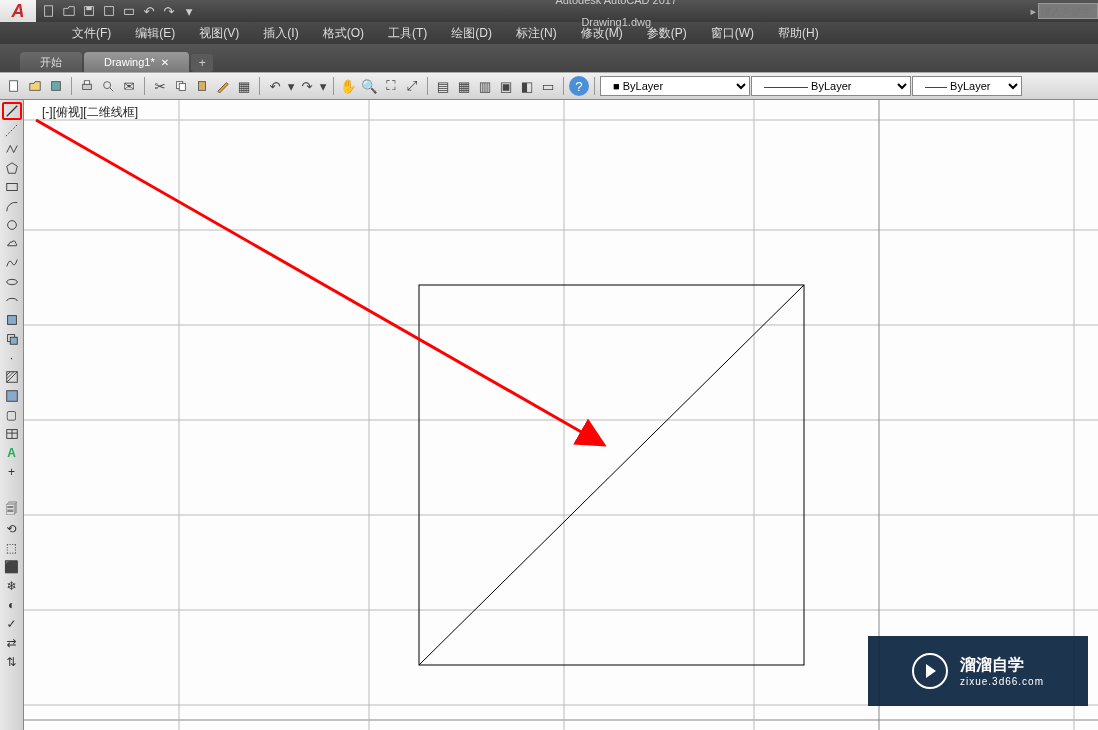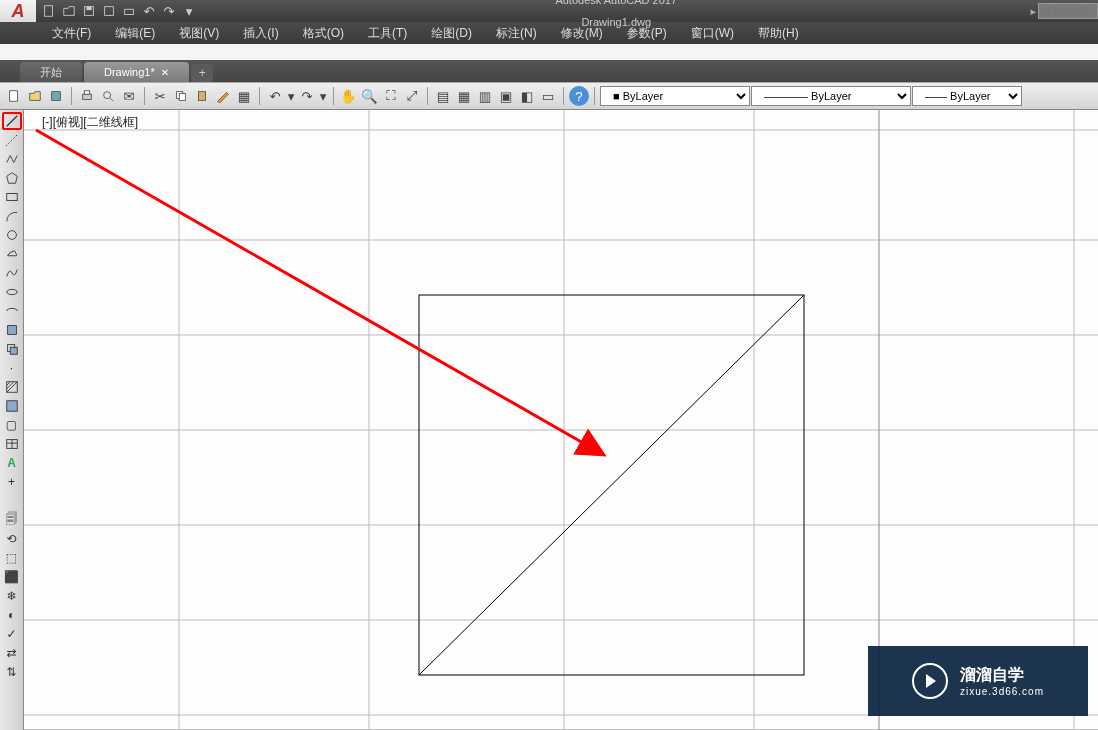--- a/index.html
+++ b/index.html
@@ -9,25 +9,25 @@
 .title-bar { height: 22px; background: linear-gradient(#555, #3a3a3a); display: flex; align-items: center; color: #ccc; font-size: 11px; }
 .title-bar .logo { width: 36px; height: 22px; background: linear-gradient(#f5f5f5, #ddd); display: flex; align-items: center; justify-content: center; }
 .title-bar .logo-a { color: #c62828; font-weight: bold; font-size: 18px; font-style: italic; }
 .title-bar .qat { display: flex; gap: 2px; padding: 0 4px; align-items: center; }
 .title-bar .qat-btn { width: 18px; height: 18px; display: flex; align-items: center; justify-content: center; color: #ccc; border: none; background: transparent; cursor: pointer; }
 .title-bar .spacer { flex: 1; }
 .title-bar .app-title { display: flex; gap: 10px; align-items: center; flex-direction: column; }
 .title-bar .search-box { width: 60px; height: 16px; background: #7a7a7a; border: 1px solid #999; font-size: 10px; color: #ddd; padding: 0 2px; }
 
 
-.menu-bar { height: 22px; background: linear-gradient(#4a4a4a, #3a3a3a); display: flex; align-items: flex-end; padding-left: 40px; }
+.menu-bar { height: 22px; background: linear-gradient(#4a4a4a, #3a3a3a); display: flex; align-items: flex-end; padding-left: 60px; }
 .menu-item { padding: 2px 12px; color: #ddd; font-size: 12px; cursor: pointer; border: none; background: transparent; }
 
 
-.tab-bar { height: 22px; background: linear-gradient(#555, #444); display: flex; align-items: flex-end; padding-left: 20px; gap: 2px; margin-top: 16px; }
+.tab-bar { height: 28px; background: linear-gradient(#555, #444); display: flex; align-items: flex-end; padding-left: 20px; gap: 2px; }
 .tab { height: 20px; padding: 2px 20px; background: linear-gradient(#6a6a6a, #555); color: #ddd; font-size: 11px; border-radius: 4px 4px 0 0; display: flex; align-items: center; gap: 6px; cursor: pointer; }
 .tab.active { background: linear-gradient(#999, #7a7a7a); color: #fff; }
 .tab-close { font-size: 10px; }
 .tab-new { width: 22px; height: 18px; background: #5a5a5a; color: #ccc; display: flex; align-items: center; justify-content: center; border-radius: 3px; cursor: pointer; font-size: 12px; }
 
 
 .main-toolbar { height: 28px; background: linear-gradient(#f0f0f0, #d5d5d5); border-top: 1px solid #aaa; border-bottom: 1px solid #888; display: flex; align-items: center; padding: 0 4px; gap: 1px; }
 .tb-btn { width: 20px; height: 20px; display: flex; align-items: center; justify-content: center; border: 1px solid transparent; border-radius: 2px; cursor: pointer; color: #444; background: transparent; }
 .tb-sep { width: 1px; height: 18px; background: #999; margin: 0 4px; }
 .tb-select { height: 20px; font-size: 11px; border: 1px solid #888; background: #fff; padding: 0 8px; }

